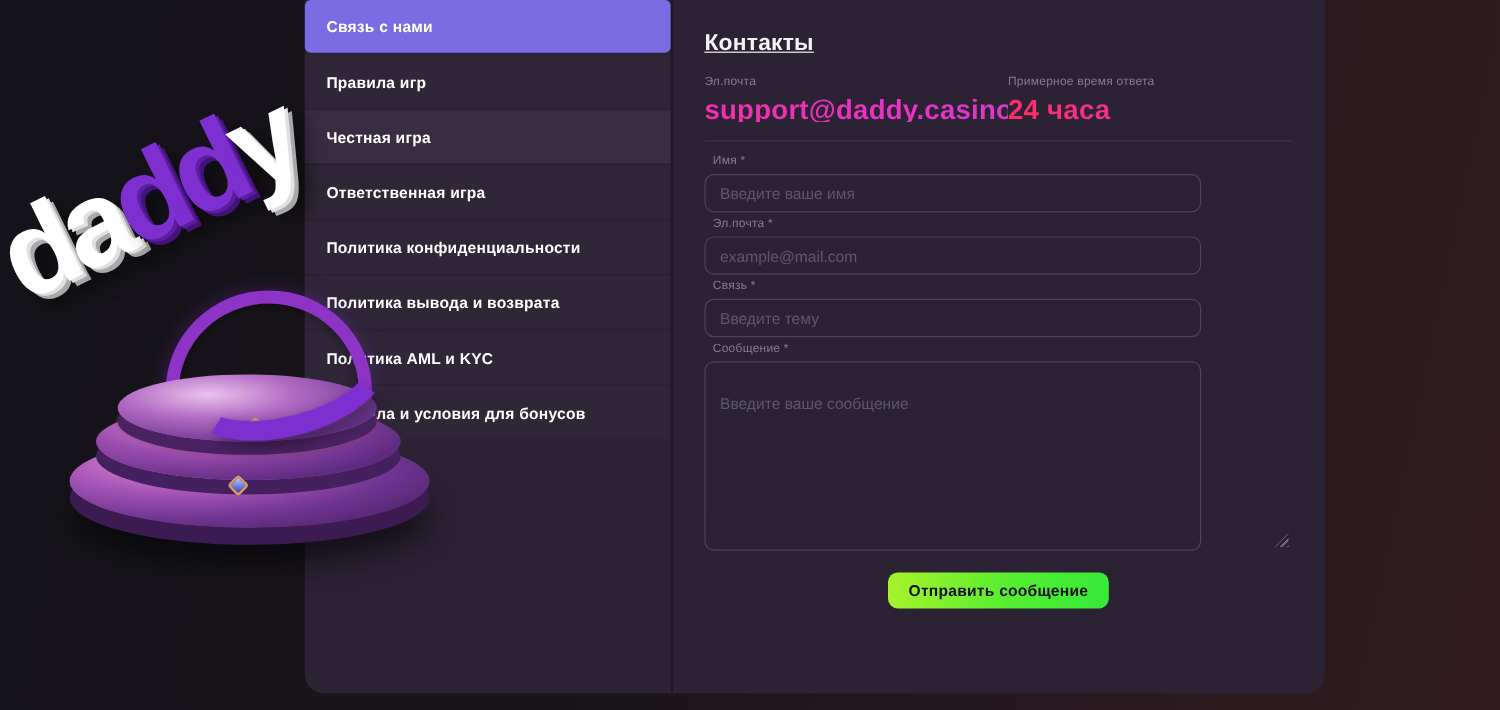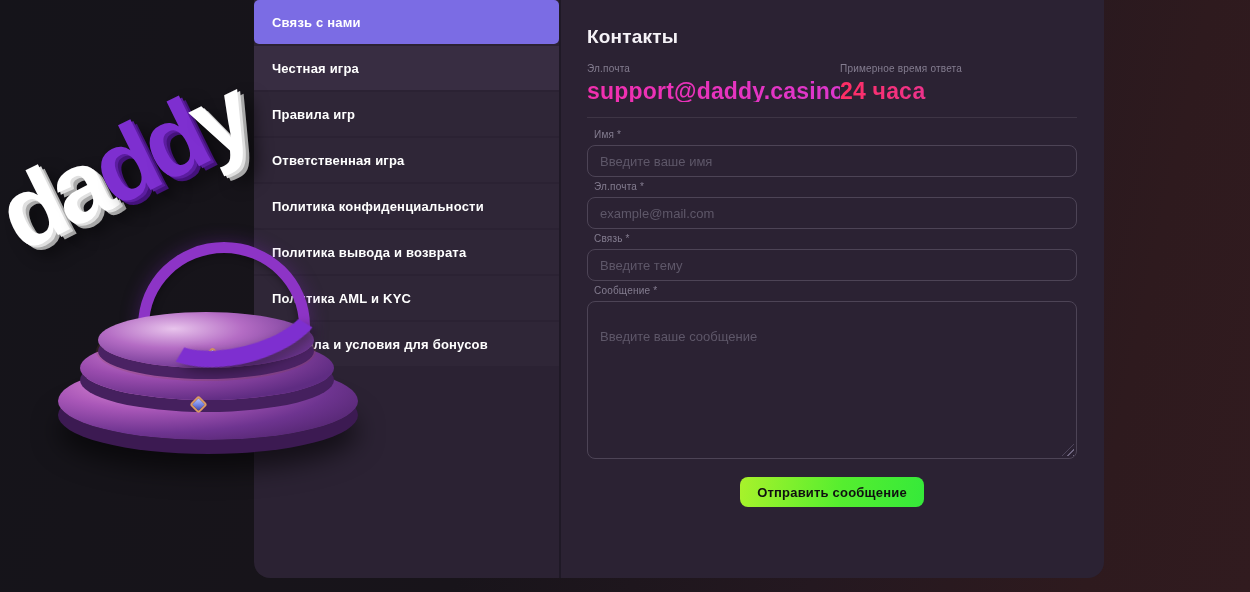--- a/index.html
+++ b/index.html
@@ -34,21 +34,21 @@
   .nav-item.active {
     background:#7b6ce4; border-radius:5px;
   }
   .nav-item.hovered { background:#382d42; }
   
   .main {
     position:absolute; left:333px; top:0; width:490px;
   }
   .page-title {
     margin-top:26px; color:#f5f2f7; font-size:19px; font-weight:700;
-    letter-spacing:.2px; line-height:22px;
+    letter-spacing:.2px; line-height:22px;text-decoration:underline;
   }
   .contact-row { display:flex; margin-top:16px; }
   .contact-block { width:253px; }
   .contact-block.right { width:237px; }
   .mini-label {
     color:#847d90; font-size:10px; line-height:10px; letter-spacing:.2px;
   }
   .contact-value {
     margin-top:6px; font-size:23px; font-weight:800; line-height:22px;
     letter-spacing:.2px;
@@ -65,21 +65,21 @@
     margin-top:15px; height:1px; width:490px;
     background:rgba(255,255,255,0.09);
   }
   
   .field-label {
     display:block; margin:12px 0 0 7px;
     color:#847d90; font-size:10px; line-height:10px; letter-spacing:.2px;
   }
   .field-label.gap { margin-top:5px; }
   .text-input, .text-area {
-    display:block; margin-top:5px; width:490px; height:32px;
+    display:block; margin-top:5px; width:414px; height:32px;
     background:transparent; border:1px solid #4d4456; border-radius:8px;
     padding:0 12px; color:#cfc9d8; font-size:13px;
     font-family:"Liberation Sans", sans-serif; outline:none;
   }
   .text-area {
     height:158px; padding:26px 12px; resize:none; line-height:17px;
   }
   ::placeholder { color:#5e5769; opacity:1; }
   .textarea-wrap { position:relative; width:490px; }
   .resize-grip {
@@ -149,22 +149,22 @@
 </style>
 </head>
 <body>
 
 <div class="stage">
 
   <div class="panel">
 
     <nav class="sidebar">
       <div class="nav-item active">Связь с нами</div>
+      <div class="nav-item">Правила игр</div>
       <div class="nav-item hovered">Честная игра</div>
-      <div class="nav-item">Правила игр</div>
       <div class="nav-item">Ответственная игра</div>
       <div class="nav-item">Политика конфиденциальности</div>
       <div class="nav-item">Политика вывода и возврата</div>
       <div class="nav-item">Политика AML и KYC</div>
       <div class="nav-item">Правила и условия для бонусов</div>
     </nav>
 
     <div class="v-divider"></div>
 
     <div class="main">

